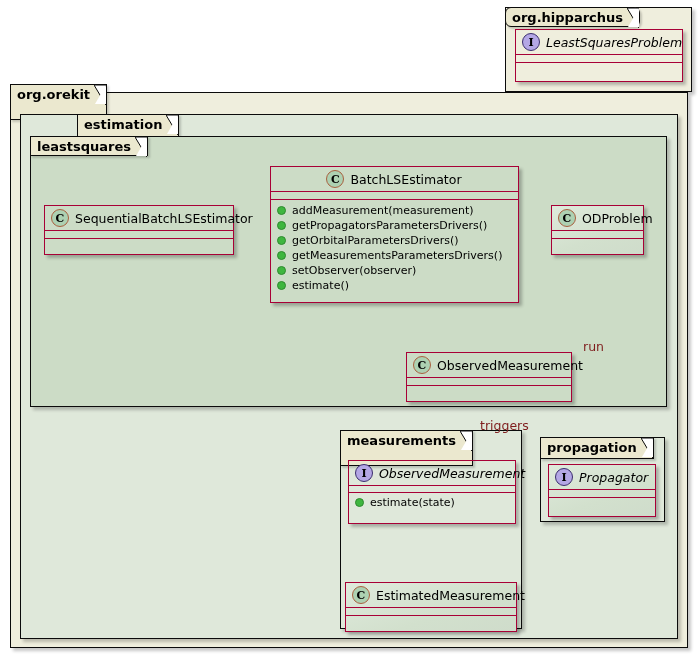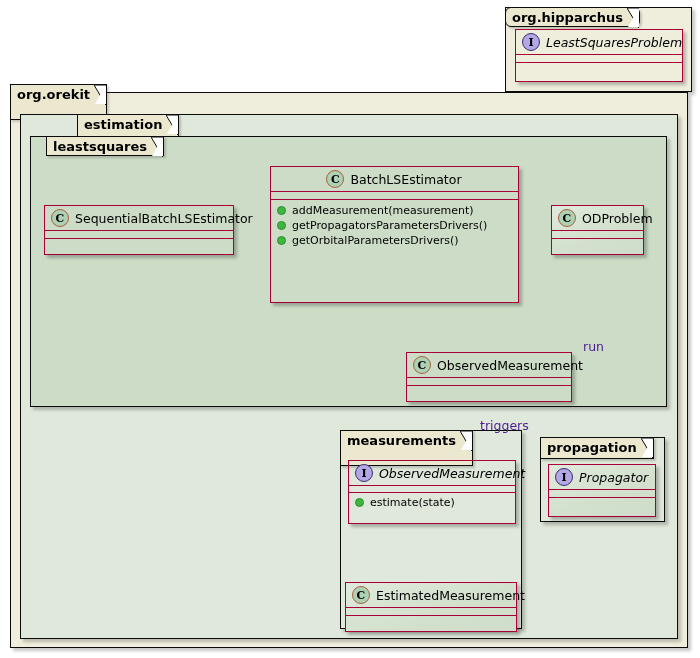--- a/index.html
+++ b/index.html
@@ -119,21 +119,21 @@
   .dot {
     width: 7px; height: 7px;
     border-radius: 50%;
     background: #3fb63f;
     border: 1px solid #2f8a2f;
     flex: 0 0 auto;
   }
   .edge-label {
     position: absolute;
     font-size: 12.5px;
-    color: #4c1d95;
+    color: #7f1d1d;
     white-space: nowrap;
   }
 </style>
 </head>
 <body>
 
 <div id="canvas">
 
   <svg width="700" height="658" style="position:absolute;left:0;top:0;">
     <defs>
@@ -230,21 +230,21 @@
   <div class="pkg-tab" style="left:32px; top:114px; height:28px;margin-left:45px;">
     <span>estimation</span>
     <span class="fold">
       <svg width="12" height="20" viewBox="0 0 12 20">
           <path d="M0,0 L12,20 L12,0 Z" fill="#ffffff" stroke="#0b0b0b" stroke-width="1"></path>
         </svg>
     </span>
   </div>
 
   <div class="pkg" style="left:30px; top:136px; width:637px; height:271px; background:#CCDCC6;"></div>
-  <div class="pkg-tab" style="left:30px; top:136px; height:20px;margin-left:16px;">
+  <div class="pkg-tab" style="left:30px; top:136px; height:20px;">
     <span>leastsquares</span>
     <span class="fold">
       <svg width="12" height="20" viewBox="0 0 12 20">
           <path d="M0,0 L12,20 L12,0 Z" fill="#ffffff" stroke="#0b0b0b" stroke-width="1"></path>
         </svg>
     </span>
   </div>
 
   <div class="cls" style="left:44px; top:205px; width:190px; height:50px;">
     <div class="cls-title">
@@ -266,20 +266,32 @@
         <span class="dot"></span>
         <span>addMeasurement(measurement)</span>
       </div>
       <div class="member">
         <span class="dot"></span>
         <span>getPropagatorsParametersDrivers()</span>
       </div>
       <div class="member">
         <span class="dot"></span>
         <span>getOrbitalParametersDrivers()</span>
+      </div>
+      <div class="member">
+        <span class="dot"></span>
+        <span>getMeasurementsParametersDrivers()</span>
+      </div>
+      <div class="member">
+        <span class="dot"></span>
+        <span>setObserver(observer)</span>
+      </div>
+      <div class="member">
+        <span class="dot"></span>
+        <span>estimate()</span>
       </div>
     </div>
   </div>
 
   <div class="cls greenhead" style="left:551px; top:205px; width:93px; height:50px;">
     <div class="cls-title">
       <span class="badge c">C</span>
       <span class="tname">ODProblem</span>
     </div>
     <div class="cls-body empty"></div>

